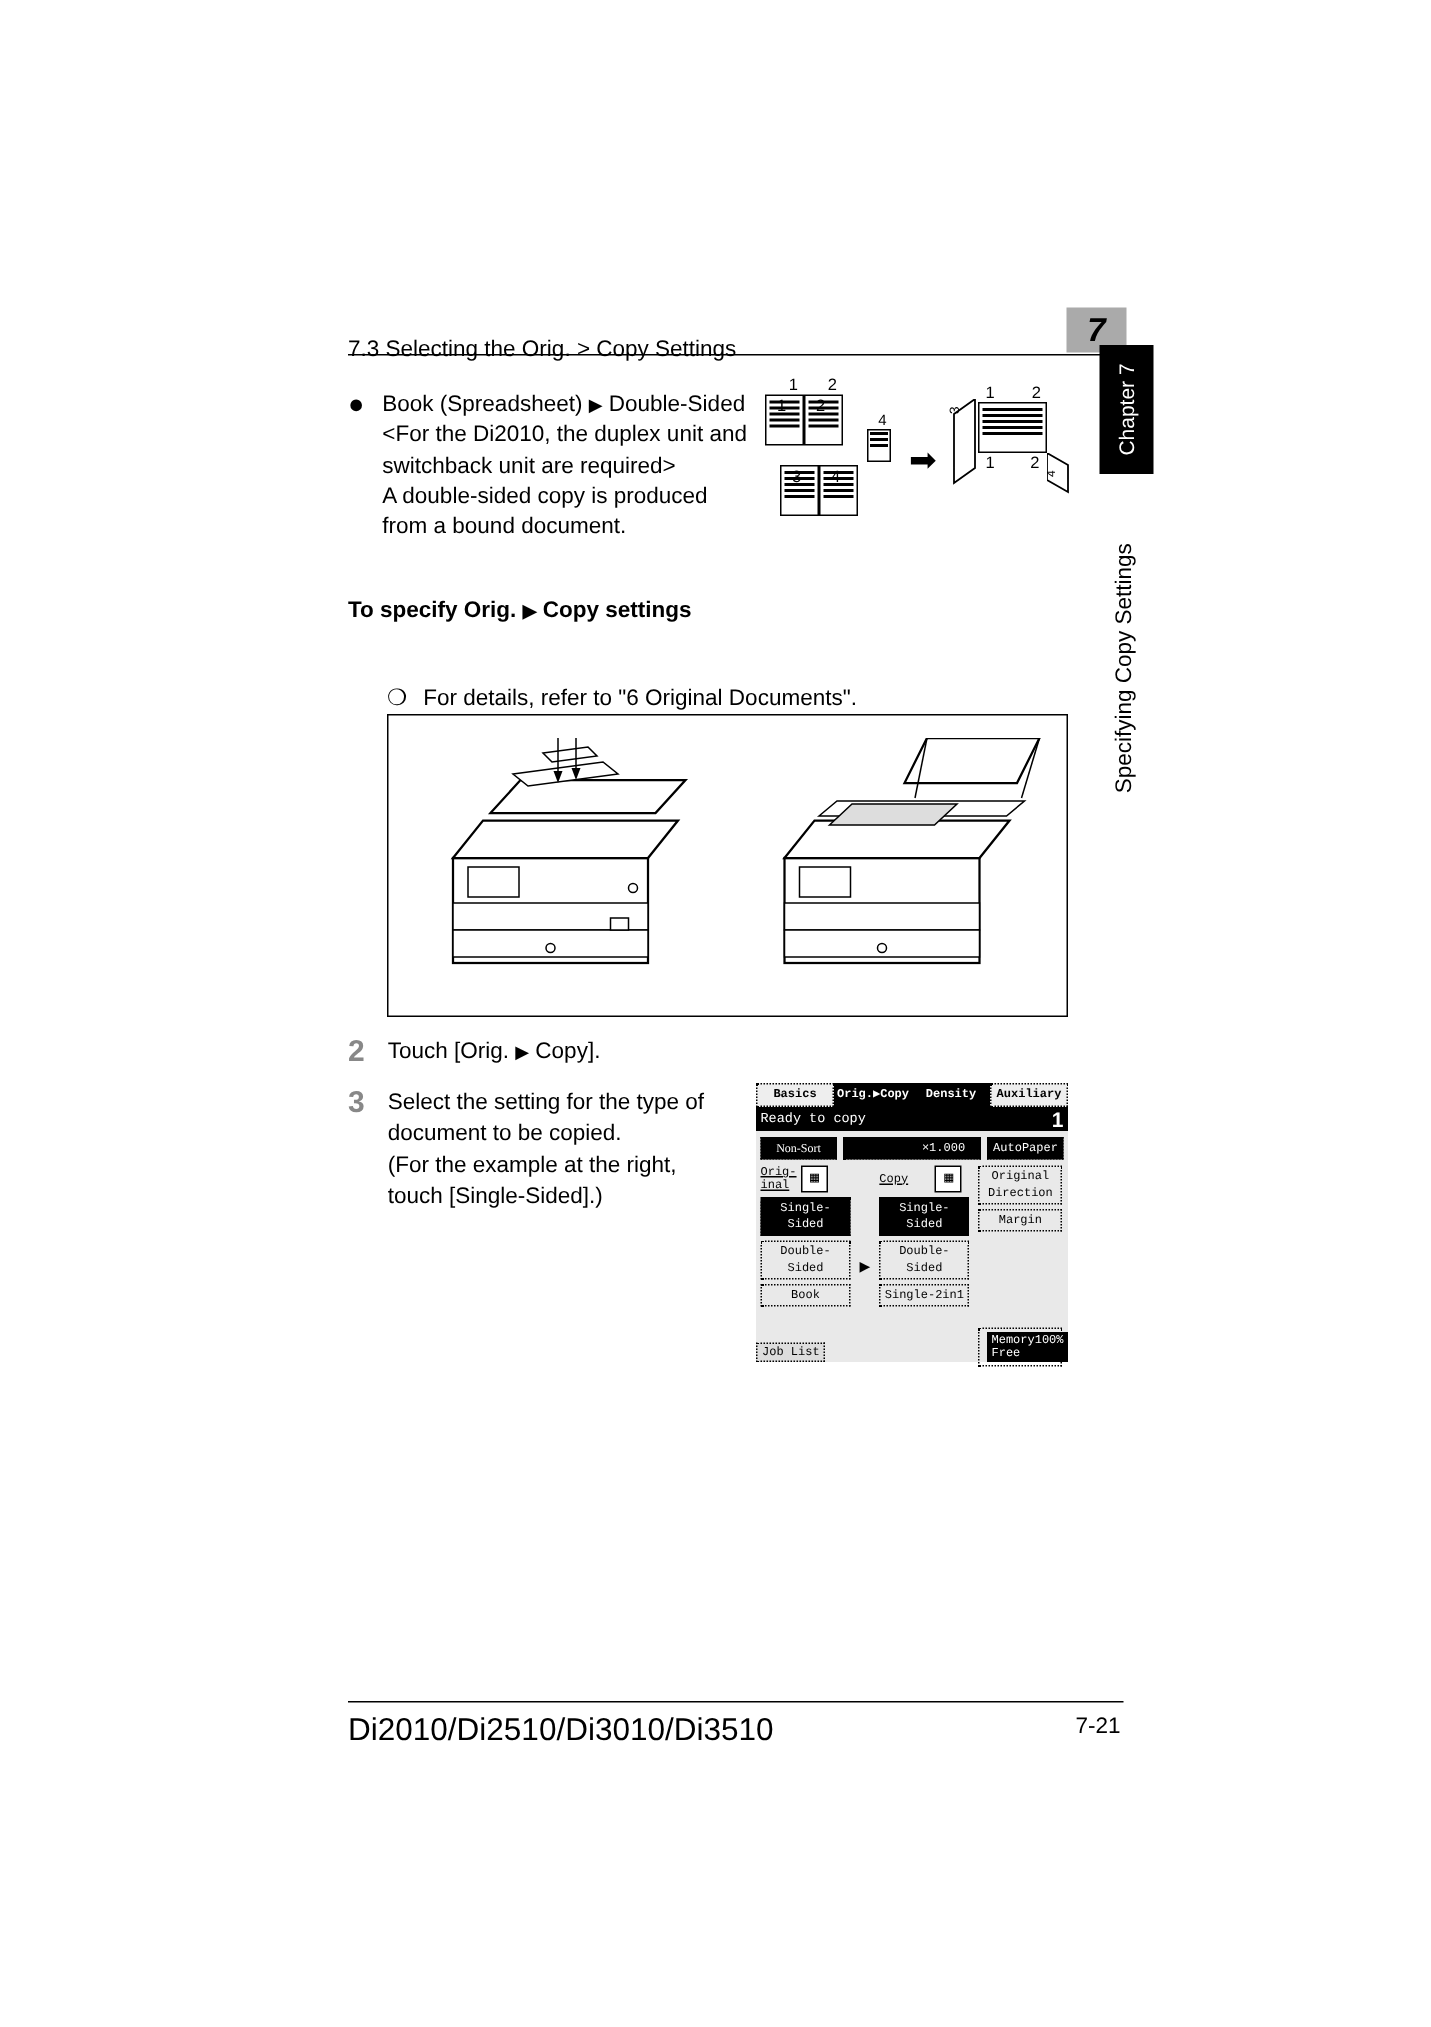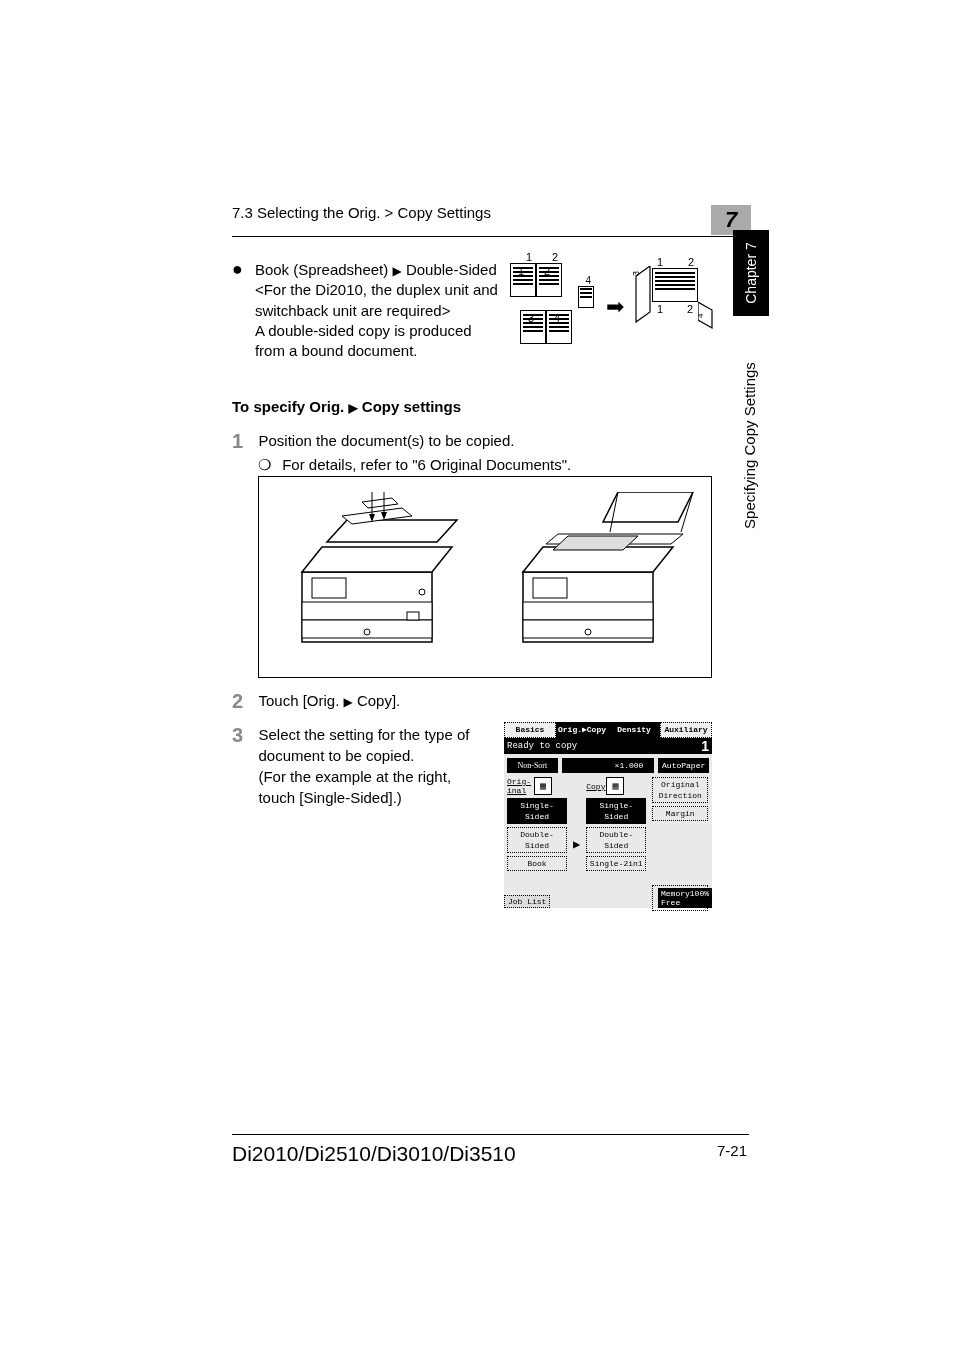--- a/index.html
+++ b/index.html
@@ -11,21 +11,21 @@
   }
   .page {
     width: 954px;
     height: 1351px;
     position: relative;
     box-sizing: border-box;
     padding: 40px 60px 40px 60px;
   }
   .header-row {
     position: absolute;
-    top: 204px;
+    top: 224px;
     left: 232px;
     right: 220px;
     display: flex;
     align-items: flex-end;
     justify-content: space-between;
   }
   .header-title {
     font-size: 15px;
   }
   .chapter-number-box {
@@ -382,24 +382,20 @@
       </svg>
     </div>
   </div>
 
   <div class="subheading">
     <span>To specify Orig.</span>
     <span class="arrow-inline">▶</span>
     <span>Copy settings</span>
   </div>
 
-  <div class="step-row" style="top:430px;">
-    <span class="step-num">1</span>
-    <span class="step-text">Position the document(s) to be copied.</span>
-  </div>
   <div class="sub-bullet-row" style="top:456px;">
     <span class="sub-bullet-mark">❍</span>
     <span>For details, refer to "6 Original Documents".</span>
   </div>
 
   <div class="illus-box">
     <div class="illus-half">
       <svg class="copier-svg" viewBox="0 0 200 170">
         <rect x="30" y="80" width="130" height="70" fill="#fff" stroke="#000" stroke-width="1.5"></rect>
         <rect x="30" y="110" width="130" height="18" fill="#fff" stroke="#000"></rect>
@@ -474,21 +470,21 @@
             <div class="ts-square">▦</div>
           </div>
           <div class="ts-btn inv" style="white-space:pre-line;">Single-
 Sided</div>
           <div class="ts-btn" style="white-space:pre-line;">Double-
 Sided</div>
           <div class="ts-btn">Book</div>
         </div>
         <div style="align-self:center; font-size:12px;">▶</div>
         <div class="ts-col" style="width:60px;">
-          <div style="display:flex; gap:1px; align-items:center;">
+          <div style="display:flex; gap:18px; align-items:center;">
             <span class="ts-label">Copy</span>
             <div class="ts-square">▦</div>
           </div>
           <div class="ts-btn inv" style="white-space:pre-line;">Single-
 Sided</div>
           <div class="ts-btn" style="white-space:pre-line;">Double-
 Sided</div>
           <div class="ts-btn">Single-2in1</div>
         </div>
         <div class="ts-col" style="width:56px;">

